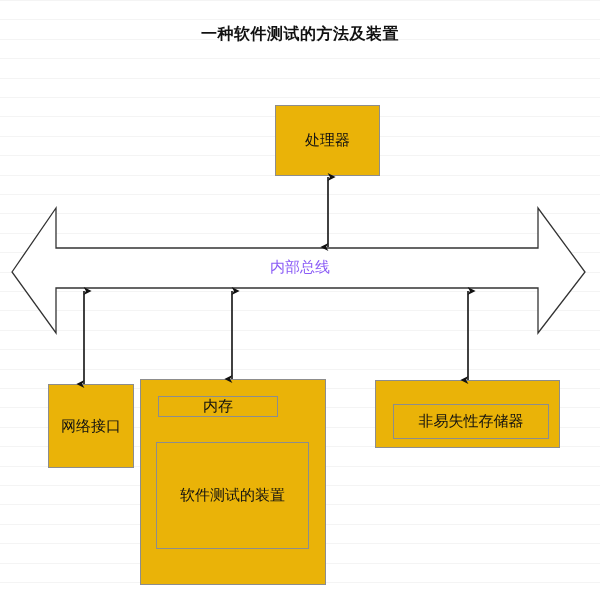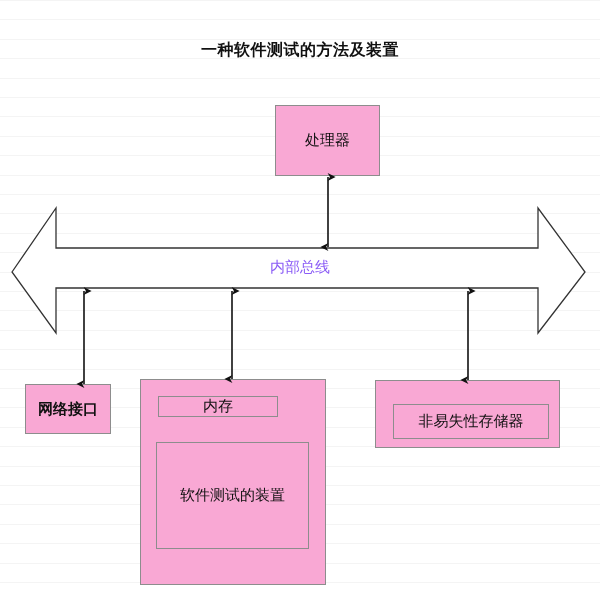--- a/index.html
+++ b/index.html
@@ -32,42 +32,41 @@
     position: absolute;
     left: 0;
     top: 24px;
     width: 600px;
     text-align: center;
     font-size: 16px;
     font-weight: bold;
     color: #111111;
     letter-spacing: 0.5px;
     font-family: "Liberation Sans", "DejaVu Sans", sans-serif;
-    margin-top: 16px;
   }
   .node-box {
     position: absolute;
     border: 1px solid #8d8d8d;
-    background: #f9a8d4;
+    background: #eab308;
     box-sizing: border-box;
     display: flex;
     align-items: center;
     justify-content: center;
     color: #111111;
   }
   .node-label {
     font-size: 15px;
     color: #111111;
     white-space: nowrap;
   }
   #processor-box {
     left: 275px; top: 105px; width: 105px; height: 71px;
   }
   #network-interface-box {
-    left: 25px; top: 384px; width: 86px; height: 50px; font-weight: bold;
+    left: 48px; top: 384px; width: 86px; height: 84px;
   }
   #memory-outer-box {
     left: 140px; top: 379px; width: 186px; height: 206px;
     display: block;
   }
   #memory-label-box {
     left: 158px; top: 396px; width: 120px; height: 21px;
   }
   #test-apparatus-box {
     left: 156px; top: 442px; width: 153px; height: 107px;

